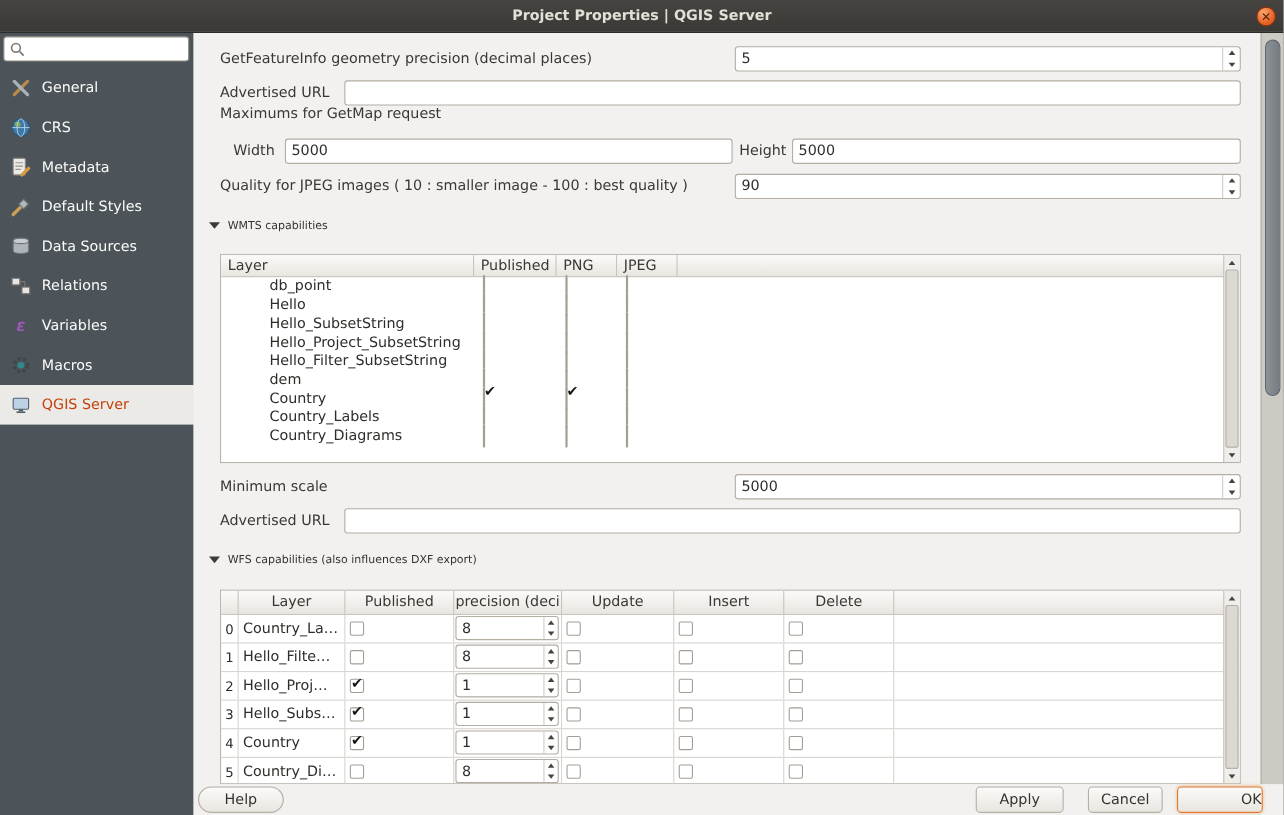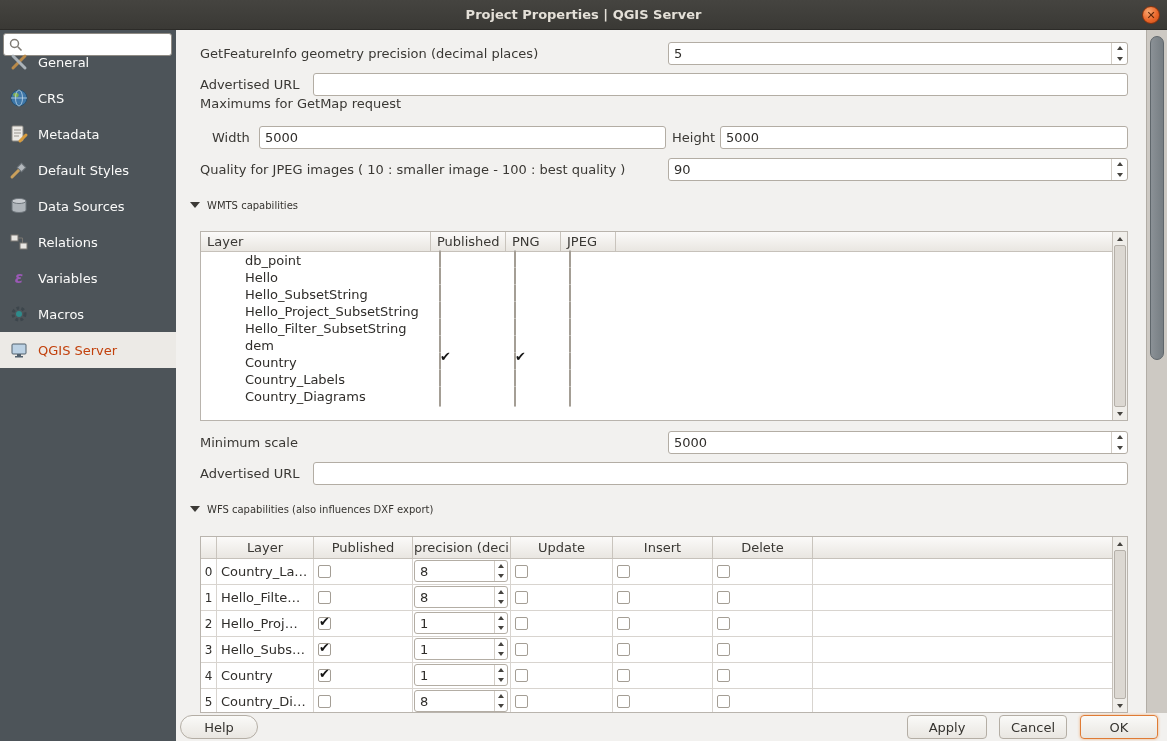--- a/index.html
+++ b/index.html
@@ -17,21 +17,21 @@
     border:1px solid #87340f; display:flex; align-items:center; justify-content:center; cursor:pointer; }
   .close .x { color:#5c2508; font-size:11px; line-height:1; font-weight:bold; }
 
   
   .sidebar { position:absolute; left:0; top:30px; width:176px; height:711px; background:#4d5459; }
   .search { position:absolute; left:3px; top:3px; width:169px; height:23px; background:#fff;
     border:1px solid #8f8b84; border-radius:3px; }
   .search svg { position:absolute; left:5px; top:4px; }
   .search input { position:absolute; left:22px; top:1px; width:143px; height:19px; border:none; outline:none;
     font-size:12px; font-family:inherit; }
-  .nav { position:absolute; left:0; top:14px; width:207px; }
+  .nav { position:absolute; left:0; top:32px; width:207px; }
   .nav-item { height:36px; display:flex; align-items:center; cursor:pointer; }
   .nav-item .nicon { width:20px; height:20px; margin-left:9px; flex:none; }
   .nav-item .nlabel { margin-left:9px; font-size:13px; color:#fbfbfa; white-space:nowrap; }
   .nav-item.selected { background:#eceae6; }
   .nav-item.selected .nlabel { color:#c2410c; }
 
   
   .content { position:absolute; left:176px; top:30px; width:970px; height:683px; background:#f2f1ef; overflow:hidden; }
   .flabel { font-size:13px; color:#3a3834; line-height:23px; white-space:nowrap; }
   .sect-head { height:18px; display:flex; align-items:center; }
@@ -108,23 +108,23 @@
 
   
   .bottombar { position:absolute; left:176px; top:713px; width:991px; height:28px;
     background:#f2f1ef; display:flex; align-items:center; }
   .btn { height:24px; border:1px solid #b4aea5; border-radius:4px;
     background:linear-gradient(#fafaf8,#e9e6e1); font-size:13px; color:#35332f;
     font-family:inherit; cursor:pointer; }
   .btn-help { width:78px; margin-left:4px;border-radius:12px; }
   .btn-group { margin-left:auto; display:flex; align-items:center; }
   .btn-apply { width:80px; }
-  .btn-cancel { width:68px; margin-left:12px; }
-  .btn-ok { width:78px; margin-left:13px; margin-right:9px;
-    border:1px solid #df7b35; box-shadow:0 0 3px rgba(240,140,60,.65); }
+  .btn-cancel { width:68px; margin-left:22px; }
+  .btn-ok { width:78px; margin-left:13px; margin-right:19px;
+    border:1px solid #df7b35; box-shadow:0 0 3px rgba(240,140,60,.65);text-align:right; }
 </style>
 </head>
 <body>
 
 <div class="window">
 
   <div class="titlebar">
     <span class="title">Project Properties | QGIS Server</span>
     <span class="close">
         <span class="x">✕</span>

